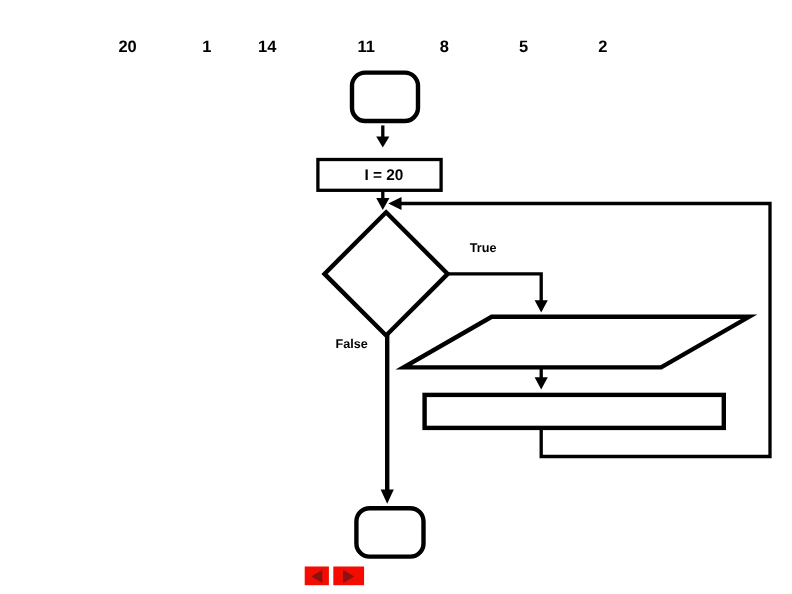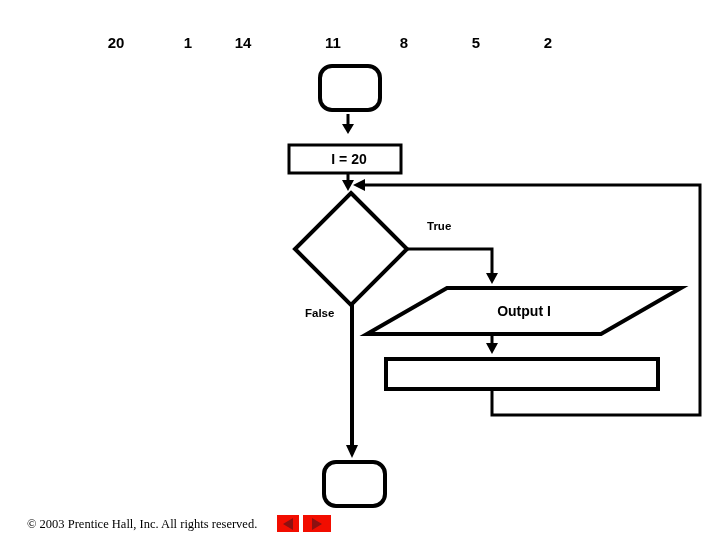--- a/index.html
+++ b/index.html
@@ -98,24 +98,22 @@
     <span class="abs num" style="left:533px">2</span>
   </div>
 
   <div class="abs flow-label" style="left:289px; top:145px; width:120px; height:28px">I = 20</div>
 
 
   <div class="abs branch-label" style="left:427px; top:220px">True</div>
 
   <div class="abs branch-label" style="left:305px; top:307px">False</div>
 
-  <div class="abs flow-label" style="left:447px; top:299px; width:154px; height:24px">Output I</div>
 
 
-  <div class="abs copyright">© 2003 Prentice Hall, Inc.  All rights reserved.</div>
 
   <button class="abs nav-btn back">
     <span class="tri tri-left"></span>
   </button>
   <button class="abs nav-btn fwd">
     <span class="tri tri-right"></span>
   </button>
 
 </div>
 

